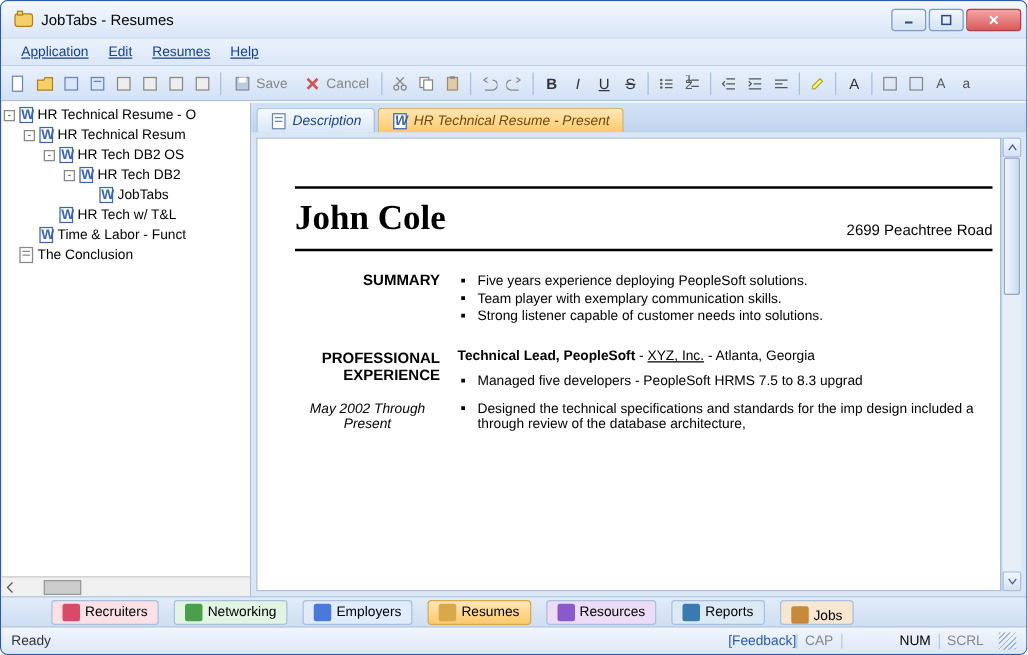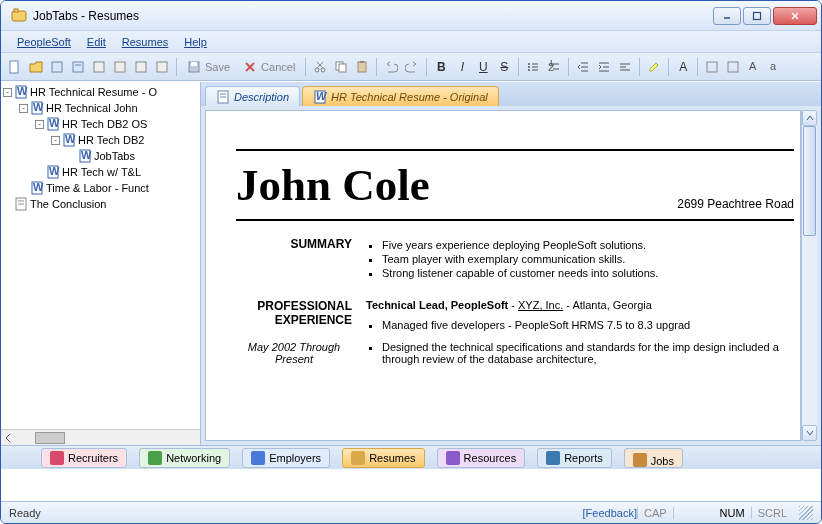--- a/index.html
+++ b/index.html
@@ -30,39 +30,39 @@
 .main { flex: 1; display: flex; flex-direction: column; background: #d5e3f5; }
 .doc-tabs { height: 24px; display: flex; align-items: flex-end; padding: 2px 4px 0; gap: 2px; background: linear-gradient(#d3e2f6,#c0d4ee); }
 .doc-tab { height: 20px; display: flex; align-items: center; gap: 4px; padding: 0 10px; border: 1px solid #a8bfdd; border-bottom: none; border-radius: 4px 4px 0 0; background: linear-gradient(#f6faff,#dae7f7); color: #15428b; cursor: pointer; font-style: italic; }
 .doc-tab.active { background: linear-gradient(#ffe7b5,#fcc96b); color: #6b4a10; border-color: #d9a84a; }
 .doc-tab .tab-icon { width: 14px; height: 14px; }
 .doc-area { flex: 1; background: #dbe6f4; padding: 4px; display: flex; overflow: hidden; }
 .doc-page { flex: 1; background: #fff; border: 1px solid #a8bfdd; overflow: hidden; position: relative; font-family: Arial, sans-serif; }
 .doc-inner { padding: 30px 6px 10px 30px; }
 .doc-hr { border: none; border-top: 2px solid #000; margin: 8px 0; }
 .doc-head { display: flex; align-items: flex-end; justify-content: space-between; }
-.doc-name { font-family: "Times New Roman", serif; font-size: 45px; font-weight: bold; }
+.doc-name { font-family: "Times New Roman", serif; font-size: 28px; font-weight: bold; }
 .doc-addr { font-family: Arial; font-size: 12px; }
 .resume-sec { display: flex; margin-top: 16px; }
 .sec-label { width: 130px; text-align: right; font-weight: bold; font-family: Arial; font-size: 12px; padding-right: 14px; }
 .sec-body { flex: 1; font-family: Arial; font-size: 12px; }
 .sec-body ul { list-style: square; padding-left: 16px; }
 .sec-body li { margin: 2px 0; }
 .job-title { font-weight: normal; }
 .job-title .bold { font-weight: bold; }
 .job-title .ul { text-decoration: underline; }
 .date-range { font-style: italic; text-align: center; font-size: 11px; margin-top: 14px; }
 .vscroll { width: 16px; background: #e8eef8; border-left: 1px solid #b0c4e0; display: flex; flex-direction: column; }
 .vscroll .arrow { height: 16px; display: flex; align-items: center; justify-content: center; background: linear-gradient(#f2f6fc,#d5e2f3); border: 1px solid #a8bfdd; border-radius: 2px; color: #3a5a8a; }
 .vscroll .track { flex: 1; background: #e8eef8; position: relative; }
 .vscroll .thumb { position: absolute; top: 0; left: 1px; right: 1px; height: 110px; background: linear-gradient(90deg,#f2f6fc,#c9dbf2); border: 1px solid #8aa8d2; border-radius: 2px; }
 .bottom-tabs { height: 24px; display: flex; align-items: center; background: linear-gradient(#e2ecf9,#cfdef2); border-top: 1px solid #a8bfdd; padding: 0 40px; gap: 12px; }
 .btab { height: 20px; display: flex; align-items: center; gap: 4px; padding: 0 8px; border: 1px solid #a8bfdd; border-radius: 3px; font-size: 11px; cursor: pointer; }
 .btab .bicon { width: 14px; height: 14px; border-radius: 2px; }
-.statusbar { height: 22px; display: flex; align-items: center; background: linear-gradient(#f2f6fc,#dbe7f7); border-top: 1px solid #a8bfdd; padding: 0 8px; font-size: 11px; color: #333; margin-top: 32px; }
+.statusbar { height: 22px; display: flex; align-items: center; background: linear-gradient(#f2f6fc,#dbe7f7); border-top: 1px solid #a8bfdd; padding: 0 8px; font-size: 11px; color: #333; }
 .statusbar .grow { flex: 1; }
 .statusbar .cell { padding: 0 6px; border-left: 1px solid #b8c8e0; color: #888; }
 .statusbar .feedback { color: #2a5bb0; }
 .statusbar .num { color: #000; padding-left: 46px; }
 .grip { width: 14px; height: 14px; background: repeating-linear-gradient(135deg,#a0b4d0,#a0b4d0 1px,transparent 1px,transparent 3px); margin-left: 6px; }
 svg { display: block; }
 </style>
 </head>
 <body>
 
@@ -90,21 +90,21 @@
       <div class="win-btn close">
           <svg width="10" height="10" viewBox="0 0 10 10">
             <line x1="2" y1="2" x2="8" y2="8" stroke="#fff" stroke-width="1.5"></line>
             <line x1="8" y1="2" x2="2" y2="8" stroke="#fff" stroke-width="1.5"></line>
           </svg>
         </div>
     </div>
   </div>
 
   <div class="menubar">
-    <span class="menu-item">PeopleSoft</span>
+    <span class="menu-item">Application</span>
     <span class="menu-item">Edit</span>
     <span class="menu-item">Resumes</span>
     <span class="menu-item">Help</span>
   </div>
 
   <div class="toolbar">
     <div class="tb-btn">
         <svg width="14" height="14" viewBox="0 0 14 14">
           <rect x="2" y="1" width="8" height="12" fill="#fff" stroke="#6a86b0"></rect>
         </svg>
@@ -298,21 +298,21 @@
             <span>HR Technical Resume - O</span>
           </div>
           <div class="tree-row" style="padding-left: 16px;">
             <span class="expander">-</span>
             <span class="doc-icon">
               <svg width="14" height="14" viewBox="0 0 14 14">
                 <rect x="2" y="1" width="10" height="12" fill="#fff" stroke="#3a65b0"></rect>
                 <text x="3" y="10" font-size="7" fill="#3a65b0" font-weight="bold">W</text>
               </svg>
             </span>
-            <span>HR Technical John</span>
+            <span>HR Technical Resum</span>
           </div>
           <div class="tree-row" style="padding-left: 32px;">
             <span class="expander">-</span>
             <span class="doc-icon">
               <svg width="14" height="14" viewBox="0 0 14 14">
                 <rect x="2" y="1" width="10" height="12" fill="#fff" stroke="#3a65b0"></rect>
                 <text x="3" y="10" font-size="7" fill="#3a65b0" font-weight="bold">W</text>
               </svg>
             </span>
             <span>HR Tech DB2 OS</span>
@@ -385,21 +385,21 @@
               <line x1="4" y1="4" x2="10" y2="4" stroke="#6a86b0"></line>
               <line x1="4" y1="7" x2="10" y2="7" stroke="#6a86b0"></line>
             </svg>
           <span>Description</span>
         </div>
         <div class="doc-tab active">
           <svg class="tab-icon" width="14" height="14" viewBox="0 0 14 14">
               <rect x="2" y="1" width="10" height="12" fill="#fff" stroke="#3a65b0"></rect>
               <text x="3" y="10" font-size="7" fill="#3a65b0" font-weight="bold">W</text>
             </svg>
-          <span>HR Technical Resume - Original</span>
+          <span>HR Technical Resume - Present</span>
         </div>
       </div>
       <div class="doc-area">
         <div class="doc-page">
           <div class="doc-inner">
             <hr class="doc-hr">
             <div class="doc-head">
               <span class="doc-name">John Cole</span>
               <span class="doc-addr">2699 Peachtree Road</span>
             </div>

